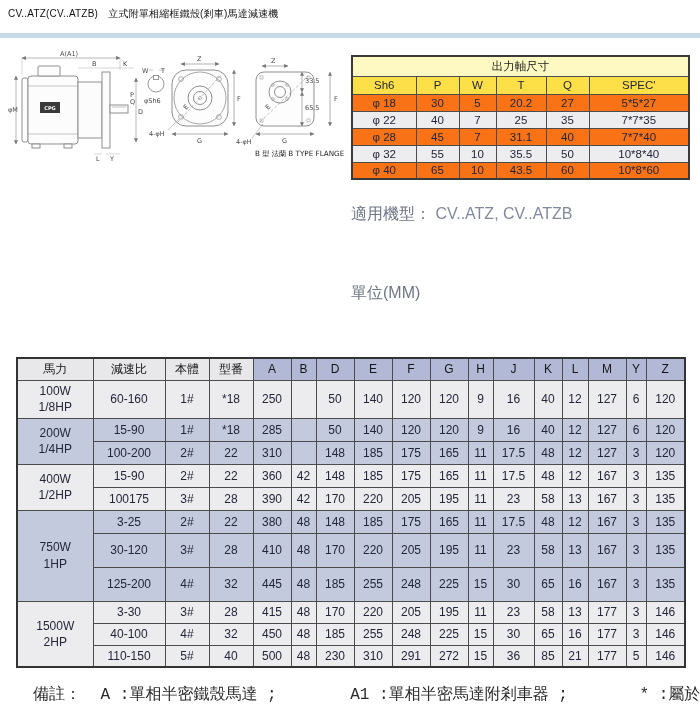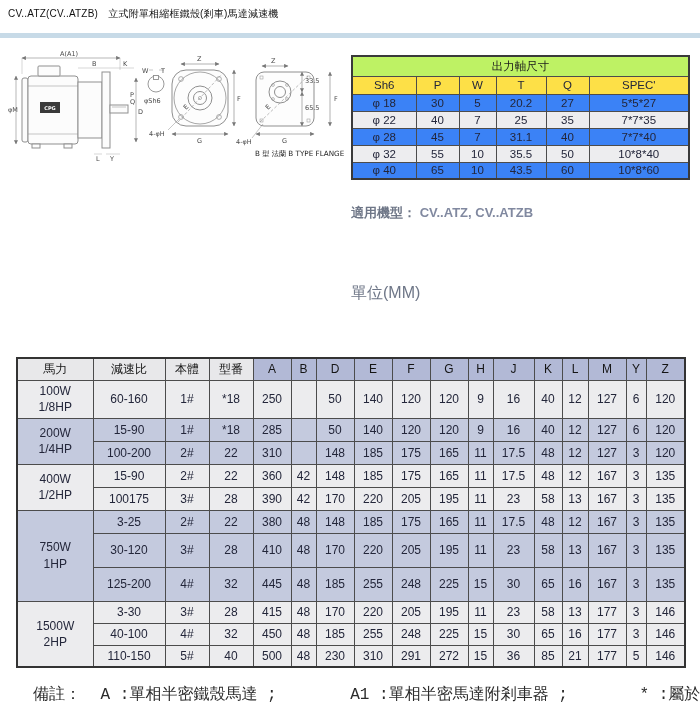--- a/index.html
+++ b/index.html
@@ -8,27 +8,27 @@
 
   .title { position:absolute; left:8px; top:7px; font-size:10px; color:#111; letter-spacing:.2px; }
   .divider { position:absolute; left:0; top:33px; width:700px; height:5px; background:#c7dae7; }
 
   
   .drawing { position:absolute; left:8px; top:46px; }
 
   
   .shaft { position:absolute; left:351px; top:55px; width:337px; border-collapse:collapse; table-layout:fixed; border:2px solid #3a3a3a; }
   .shaft th, .shaft td { border:1px solid #4c4c4c; text-align:center; font-size:11.5px; font-weight:normal; color:#23263a; padding:0; }
-  .shaft .t-title th { background:#bef264; height:20px; color:#1c1c1c; }
+  .shaft .t-title th { background:#fef9c3; height:20px; color:#1c1c1c; }
   .shaft .t-group th { background:#a9b1d1; height:18px; color:#1c1c1c; }
   .shaft .t-cols  th { background:#fde047; height:18px; }
-  .shaft tr.lav td { background:#3b82f6; height:17px; }
+  .shaft tr.lav td { background:#f97316; height:17px; }
   .shaft tr.lit td { background:#ededef; height:17px; }
 
-  .applicable { position:absolute; left:351px; top:204px; font-size:13px; color:#6e7687;font-weight:bold; }
+  .applicable { position:absolute; left:351px; top:204px; font-size:16px; color:#6e7687; }
   .applicable .val { color:#8189a0; }
   .unitnote { position:absolute; left:351px; top:283px; font-size:16px; color:#6e7687; }
 
   
   .dim { position:absolute; left:16px; top:357px; width:668px; border-collapse:collapse; table-layout:fixed; border:2px solid #333; }
   .dim th, .dim td { border:1px solid #4c4c4c; text-align:center; font-size:12px; font-weight:normal; color:#23263a; padding:0; }
   .dim thead tr { height:22px; }
   .dim th.hl { background:#e8e8ea; color:#151515; }
   .dim th.hp { background:#b2b9d6; color:#151515; }
   .dim tr.g-lit td { background:#ececee; }

